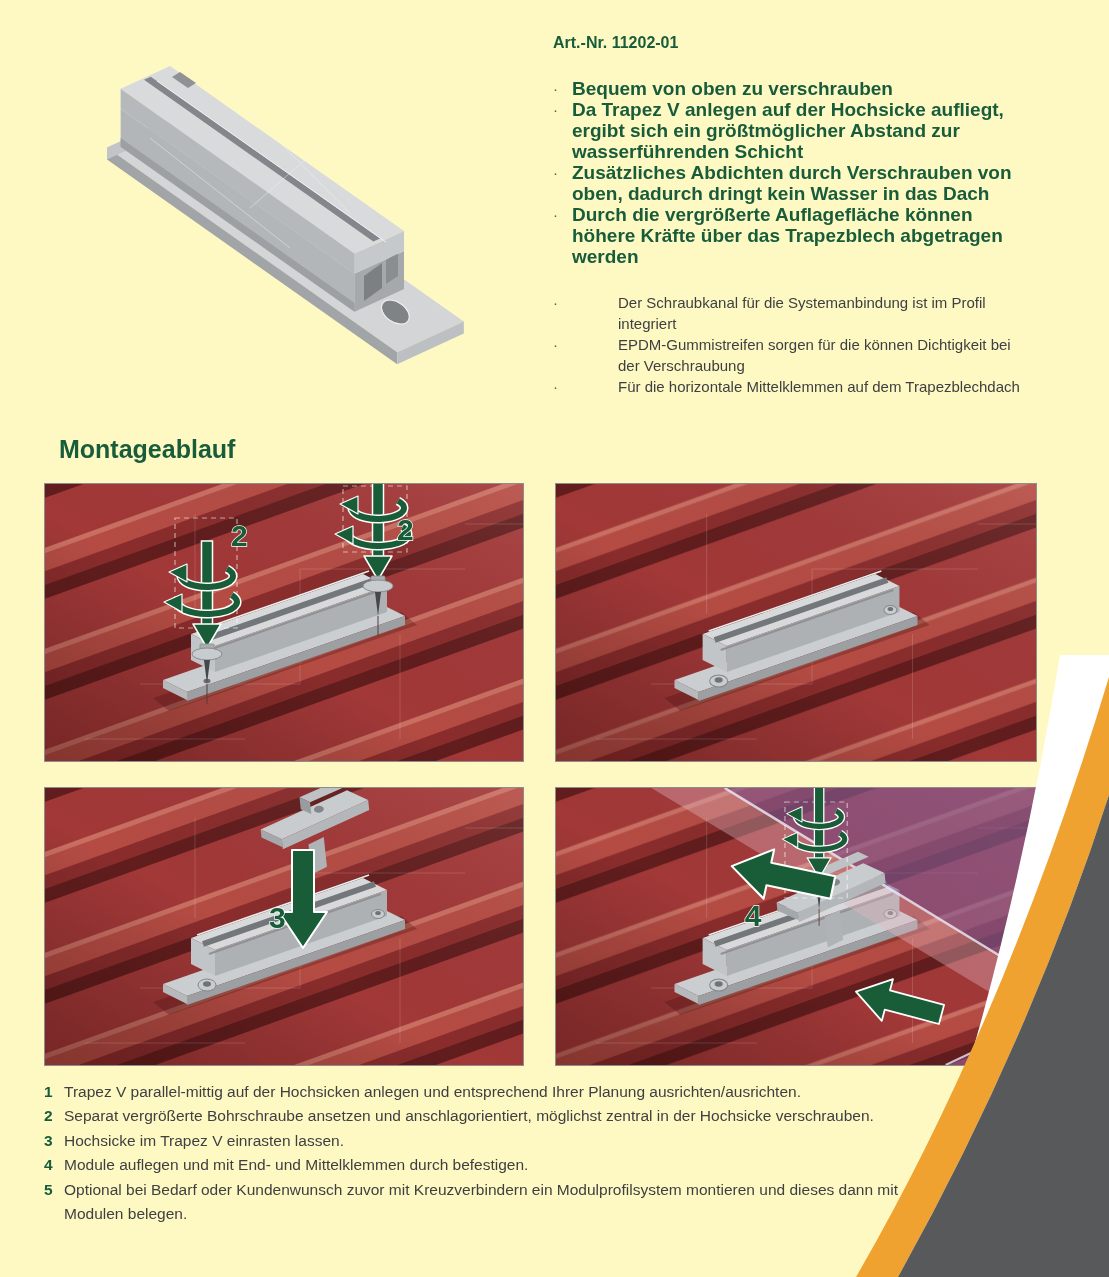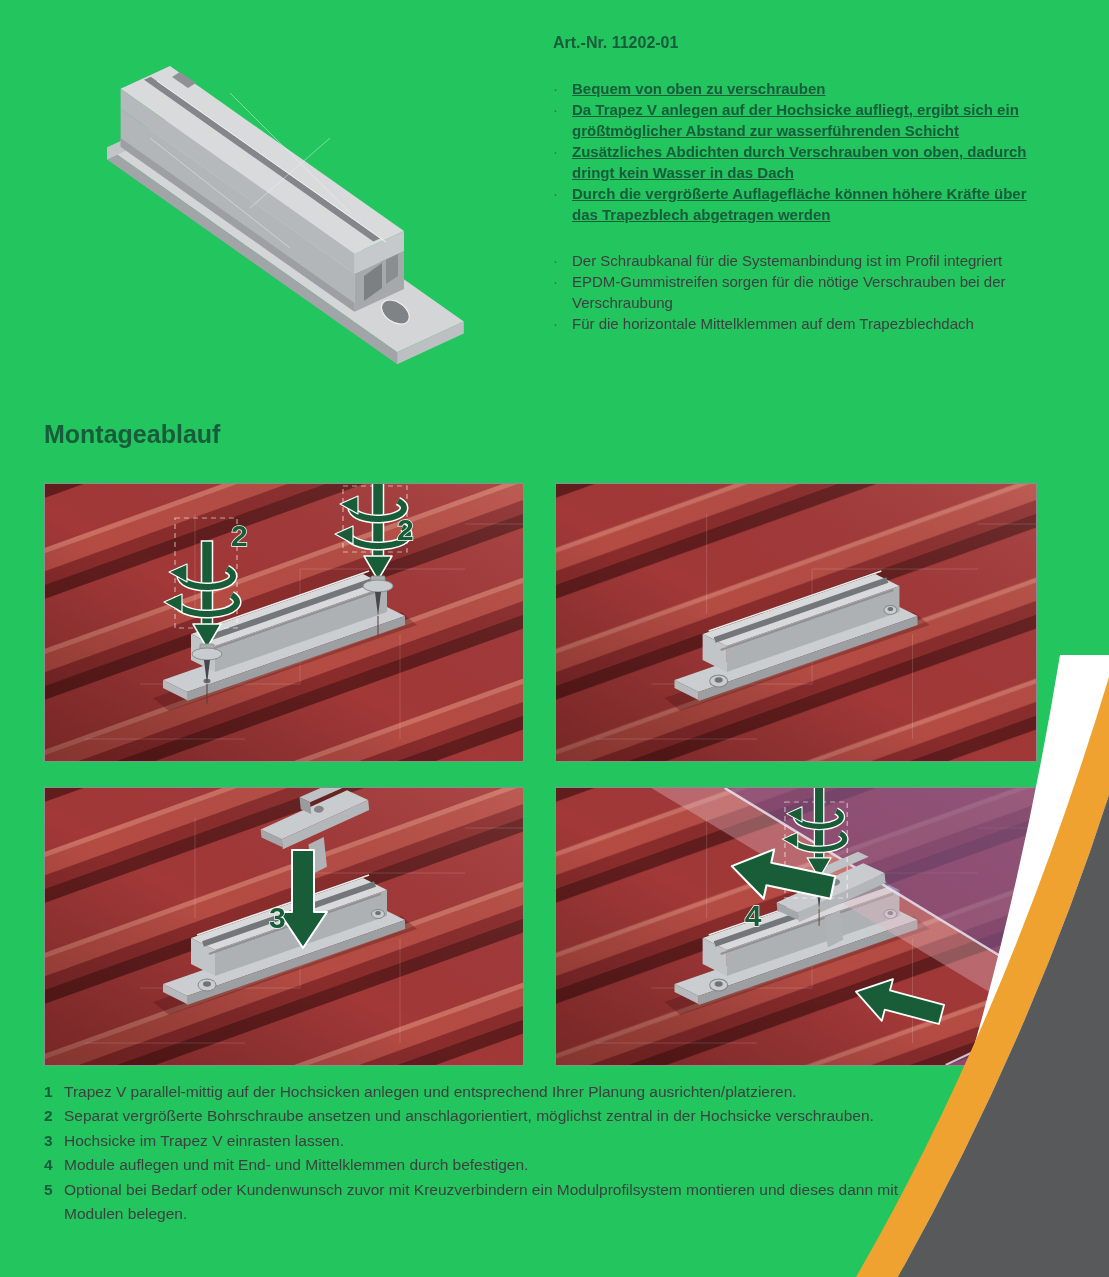--- a/index.html
+++ b/index.html
@@ -1,29 +1,29 @@
 <!DOCTYPE html>
 <html><head>
 <meta charset="utf-8">
 <style>
   html,body{margin:0;padding:0;background:#fff;}
-  #page{position:relative;width:1109px;height:1277px;background:#22c55e;overflow:hidden;
+  #page{position:relative;width:1109px;height:1277px;background:#fef9c3;overflow:hidden;
         font-family:"Liberation Sans",sans-serif;}
   
   #product-figure{position:absolute;left:30px;top:18px;width:480px;height:365px;}
   #info{position:absolute;left:553px;top:34px;width:480px;}
   .artnr{font-size:16px;font-weight:bold;color:#185c3c;margin:0 0 26px 0;}
   ul.feat{list-style:none;margin:0;padding:0;}
   ul.feat li{display:grid;grid-template-columns:19px 1fr;}
   ul.feat .dot{color:#5a5a5a;font-size:15px;line-height:21px;}
-  ul.feat.green li .txt{color:#185c3c;font-weight:bold;font-size:15px;line-height:21px;text-decoration:underline;}
+  ul.feat.green li .txt{color:#185c3c;font-weight:bold;font-size:19px;line-height:21px;}
   ul.feat.gray{margin-top:25px;}
-  ul.feat.gray li .txt{color:#3e3f41;font-weight:normal;font-size:15px;line-height:21px;}
-  
-  #montage-title{position:absolute;left:44px;top:420px;font-size:25px;font-weight:bold;color:#185c3c;margin:0;}
+  ul.feat.gray li .txt{color:#3e3f41;font-weight:normal;font-size:15px;line-height:21px;margin-left:46px;}
+  
+  #montage-title{position:absolute;left:44px;top:420px;font-size:25px;font-weight:bold;color:#185c3c;margin:15px;}
   .panel{position:absolute;width:478px;height:277px;border:1px solid #8d8d8d;z-index:1;}
   #p1{left:44px;top:483px;} #p2{left:555px;top:483px;width:480px;}
   #p3{left:44px;top:787px;} #p4{left:555px;top:787px;width:480px;}
   .panel svg{display:block;width:100%;height:100%;}
   .plabel{font-family:"Liberation Sans",sans-serif;font-size:30px;font-weight:bold;
           fill:#185c38;stroke:#ffffff;stroke-width:1.3px;paint-order:stroke;}
   .dash{fill:none;stroke:rgba(255,255,255,.55);stroke-width:1.2;stroke-dasharray:5 4;}
   .arcbg{fill:none;stroke:#ffffff;stroke-width:9;}
   .arcfg{fill:none;stroke:#185c38;stroke-width:6;}
   
@@ -160,21 +160,21 @@
           <span class="txt">Durch die vergrößerte Auflagefläche können höhere Kräfte über das Trapezblech abgetragen werden</span>
         </li>
     </ul>
     <ul class="feat gray">
       <li>
           <span class="dot">·</span>
           <span class="txt">Der Schraubkanal für die Systemanbindung ist im Profil integriert</span>
         </li>
       <li>
           <span class="dot">·</span>
-          <span class="txt">EPDM-Gummistreifen sorgen für die nötige Verschrauben bei der Verschraubung</span>
+          <span class="txt">EPDM-Gummistreifen sorgen für die können Dichtigkeit bei der Verschraubung</span>
         </li>
       <li>
           <span class="dot">·</span>
           <span class="txt">Für die horizontale Mittelklemmen auf dem Trapezblechdach</span>
         </li>
     </ul>
   </div>
 
   <h1 id="montage-title">Montageablauf</h1>
 
@@ -227,21 +227,21 @@
       <use href="#drv" transform="translate(262,46) scale(0.85)"></use>
       <use href="#arrowL" transform="translate(212,86) rotate(12) scale(1.05)"></use>
       <use href="#arrowL" transform="translate(330,212) rotate(15) scale(0.9)"></use>
       <text class="plabel" x="188" y="138">4</text>
     </svg>
   </div>
 
   <div id="steps">
     <div class="step">
         <span class="n">1</span>
-        <span class="t">Trapez V parallel-mittig auf der Hochsicken anlegen und entsprechend Ihrer Planung ausrichten/platzieren.</span>
+        <span class="t">Trapez V parallel-mittig auf der Hochsicken anlegen und entsprechend Ihrer Planung ausrichten/ausrichten.</span>
       </div>
     <div class="step">
         <span class="n">2</span>
         <span class="t">Separat vergrößerte Bohrschraube ansetzen und anschlagorientiert, möglichst zentral in der Hochsicke verschrauben.</span>
       </div>
     <div class="step">
         <span class="n">3</span>
         <span class="t">Hochsicke im Trapez V einrasten lassen.</span>
       </div>
     <div class="step">

